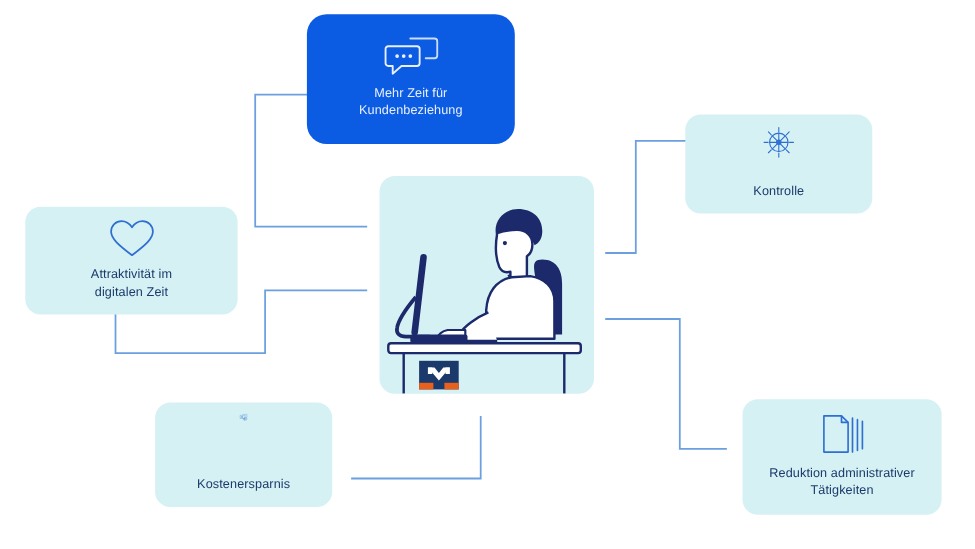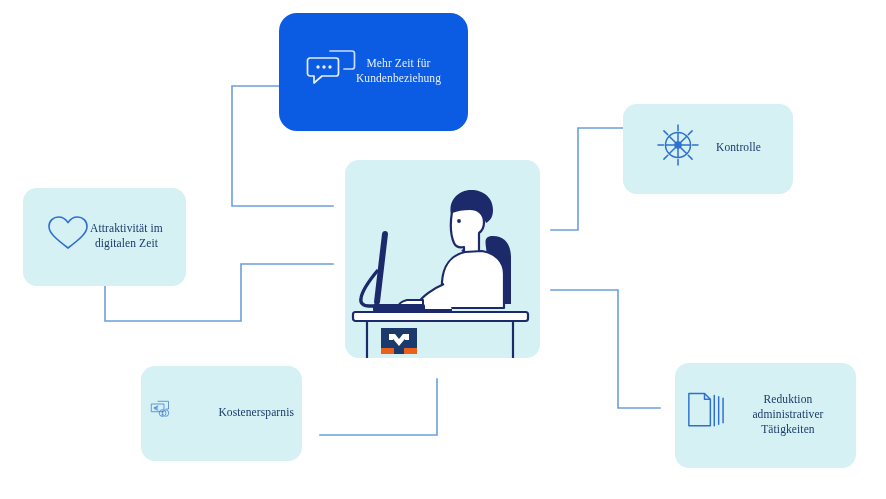--- a/index.html
+++ b/index.html
@@ -22,45 +22,44 @@
     inset: 0;
     width: 886px;
     height: 499px;
     pointer-events: none;
   }
   
   .card {
     position: absolute;
     border-radius: 14px;
     display: flex;
-    flex-direction: row;
+    flex-direction: column;
     align-items: center;
     justify-content: center;
     text-align: center;
     padding: 10px 8px 12px;
-    font-family: Liberation Serif, serif;
   }
   .card.light { background: #d5f1f4; }
   .card.accent { background: #0b5be3; border-radius: 18px; }
   .card-icon {
     display: block;
     margin-bottom: 7px;
   }
   .card-label {
     font-size: 11.5px;
     line-height: 1.32;
     color: #1b3a6b;
     letter-spacing: .1px;
   }
   .card.accent .card-label { color: #e8f0fe; }
 
   
   #card-mehr-zeit   { left: 279px; top: 13px;  width: 189px; height: 118px; }
   #card-kontrolle   { left: 623px; top: 104px; width: 170px; height: 90px; gap: 15px;  }
-  #card-attraktiv   { left: 23px;  top: 188px; width: 163px; height: 98px; align-items: center;  }
+  #card-attraktiv   { left: 23px;  top: 188px; width: 193px; height: 98px; align-items: center;  }
   #card-kosten      { left: 141px; top: 366px; width: 161px; height: 95px; gap: 44px;  }
   #card-reduktion   { left: 675px; top: 363px; width: 181px; height: 105px; }
 
   
   #center-panel {
     position: absolute;
     left: 345px; top: 160px;
     width: 195px; height: 198px;
     background: #d5f1f4;
     border-radius: 14px;

